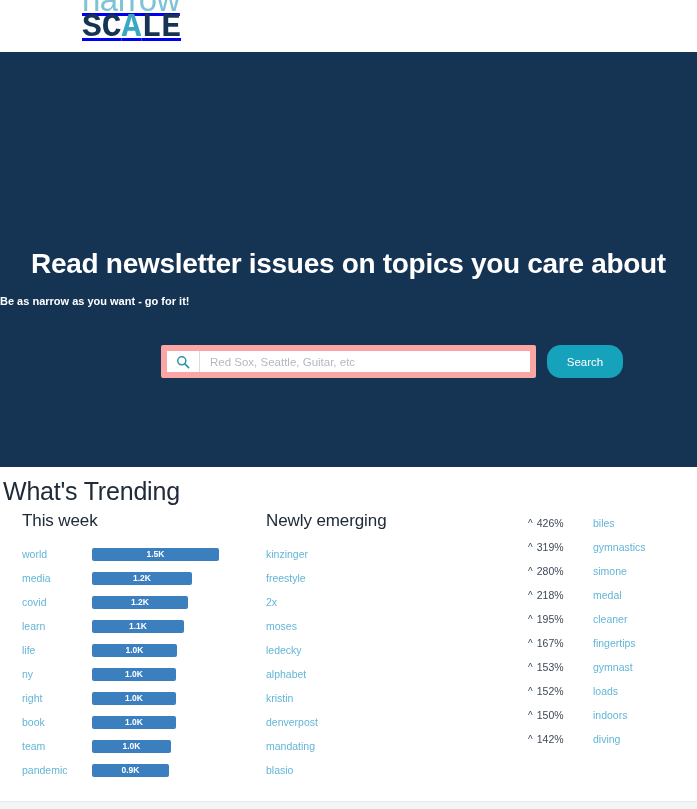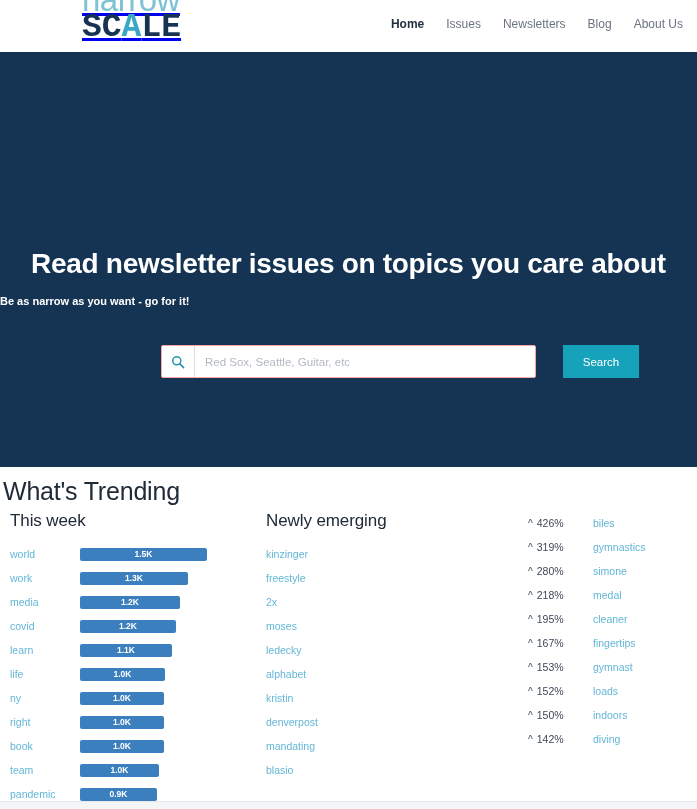--- a/index.html
+++ b/index.html
@@ -92,21 +92,21 @@
     left: 161px;
     display: flex;
     align-items: stretch;
     height: 33px;
   }
   .search-box {
     width: 375px;
     display: flex;
     align-items: center;
     background: #fdba74;
-    border: 1px solid #fca5a5;
+    border: 6px solid #fca5a5;
     border-radius: 2px;
     overflow: hidden;
   }
   .search-icon-wrap {
     width: 33px;
     height: 100%;
     display: flex;
     align-items: center;
     justify-content: center;
     border-right: 1px solid #d9dde3;
@@ -121,25 +121,25 @@
     border: none;
     outline: none;
     font-family: "Liberation Sans", sans-serif;
     font-size: 11.5px;
     color: #3c4858;
     padding: 0 10px;
     background: #ffffff;
   }
   .search-input::placeholder { color: #b3b8c0; }
   .search-btn {
-    margin-left: 27px;
+    margin-left: 11px;
     width: 76px;
     background: #17a2bb;
     border: none;
-    border-radius: 0;
+    border-radius: 14px;
     color: #ffffff;
     font-family: "Liberation Sans", sans-serif;
     font-size: 11.5px;
     cursor: pointer;
   }
 
   
   .trending {
     padding: 0;
     background: #ffffff;
@@ -156,21 +156,21 @@
     letter-spacing: -0.2px;
   }
   .columns {
     position: absolute;
     top: 44px;
     left: 0;
     right: 0;
     display: flex;
   }
   .col { position: relative; }
-  .col-week     { width: 258px; padding-left: 10px; }
+  .col-week     { width: 258px; padding-left: 22px; }
   .col-emerging { width: 258px; padding-left: 8px; }
   .col-up       { width: 181px; padding-left: 12px; }
 
   .col-heading {
     font-size: 17px;
     font-weight: 400;
     color: #202b38;
     margin-bottom: 11px;
     white-space: nowrap;
     letter-spacing: -0.1px;
@@ -229,27 +229,20 @@
 </style>
 </head>
 <body>
 
 <header class="site-header">
   <a class="logo" href="#">
     <span class="logo-top">narrow</span>
     <span class="logo-bottom"><span>SC</span><span class="accent">A</span><span>LE</span></span>
   </a>
 
-  <nav class="main-nav">
-    <a class="nav-link active" href="#">Home</a>
-    <a class="nav-link" href="#">Issues</a>
-    <a class="nav-link" href="#">Newsletters</a>
-    <a class="nav-link" href="#">Blog</a>
-    <a class="nav-link" href="#">About Us</a>
-  </nav>
 </header>
 
 <section class="hero">
   <h1 class="hero-title">Read newsletter issues on topics you care about</h1>
   <p class="hero-sub">Be as narrow as you want - go for it!</p>
 
   <form class="search-row">
     <div class="search-box">
       <span class="search-icon-wrap">
         <svg width="14" height="14" viewBox="0 0 16 16" aria-hidden="true">
@@ -269,24 +262,20 @@
   <div class="columns">
 
     <div class="col col-week">
       <div class="col-heading">This week</div>
       <div id="col-week-rows">
           <div class="row">
             <a class="term term-week" href="#">world</a>
             <div class="bar" style="width: 127px;">1.5K</div>
           </div>
           <div class="row">
-            <a class="term term-week" href="#">work</a>
-            <div class="bar" style="width: 108px;">1.3K</div>
-          </div>
-          <div class="row">
             <a class="term term-week" href="#">media</a>
             <div class="bar" style="width: 100px;">1.2K</div>
           </div>
           <div class="row">
             <a class="term term-week" href="#">covid</a>
             <div class="bar" style="width: 96px;">1.2K</div>
           </div>
           <div class="row">
             <a class="term term-week" href="#">learn</a>
             <div class="bar" style="width: 92px;">1.1K</div>

